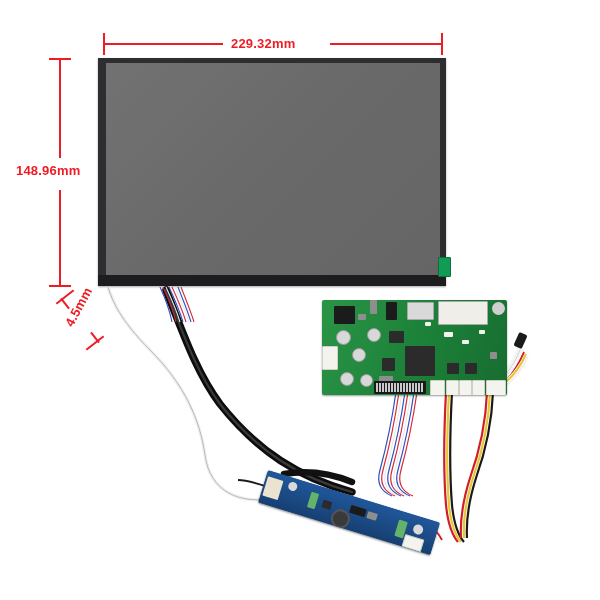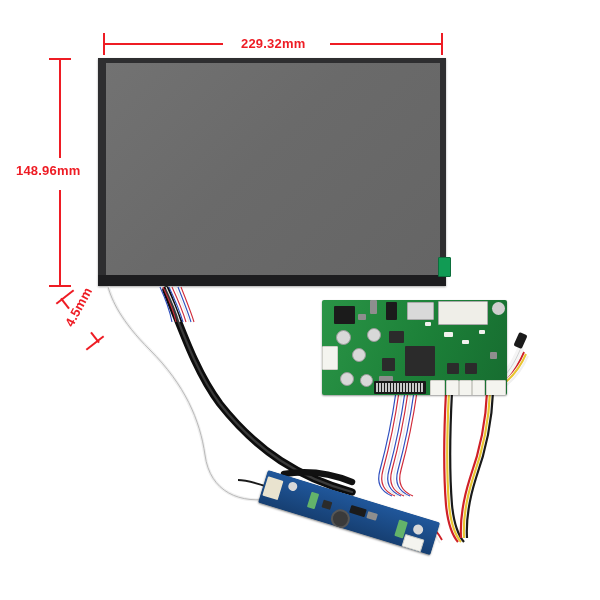--- a/index.html
+++ b/index.html
@@ -89,21 +89,21 @@
 </style>
 </head>
 <body>
 
 <div id="stage">
 
   <div class="tick-v" style="left:103px;top:33px;height:22px;"></div>
   <div class="tick-v" style="left:441px;top:33px;height:22px;"></div>
   <div class="dim-line-h" style="left:103px;top:43px;width:120px;"></div>
   <div class="dim-line-h" style="left:330px;top:43px;width:112px;"></div>
-  <div class="dim-label" style="left:241px;top:36px;">229.32mm</div>
+  <div class="dim-label" style="left:231px;top:36px;">229.32mm</div>
 
   <div class="tick-h" style="left:49px;top:58px;width:22px;"></div>
   <div class="tick-h" style="left:49px;top:285px;width:22px;"></div>
   <div class="dim-line-v" style="left:59px;top:58px;height:100px;"></div>
   <div class="dim-line-v" style="left:59px;top:190px;height:96px;"></div>
   <div class="dim-label" style="left:16px;top:163px;">148.96mm</div>
 
   <div style="position:absolute;left:48px;top:292px;width:70px;height:70px;">
 
     <div style="position:absolute;left:6px;top:4px;width:22px;height:2px;background:#ee1c24;transform:rotate(-38deg);"></div>

